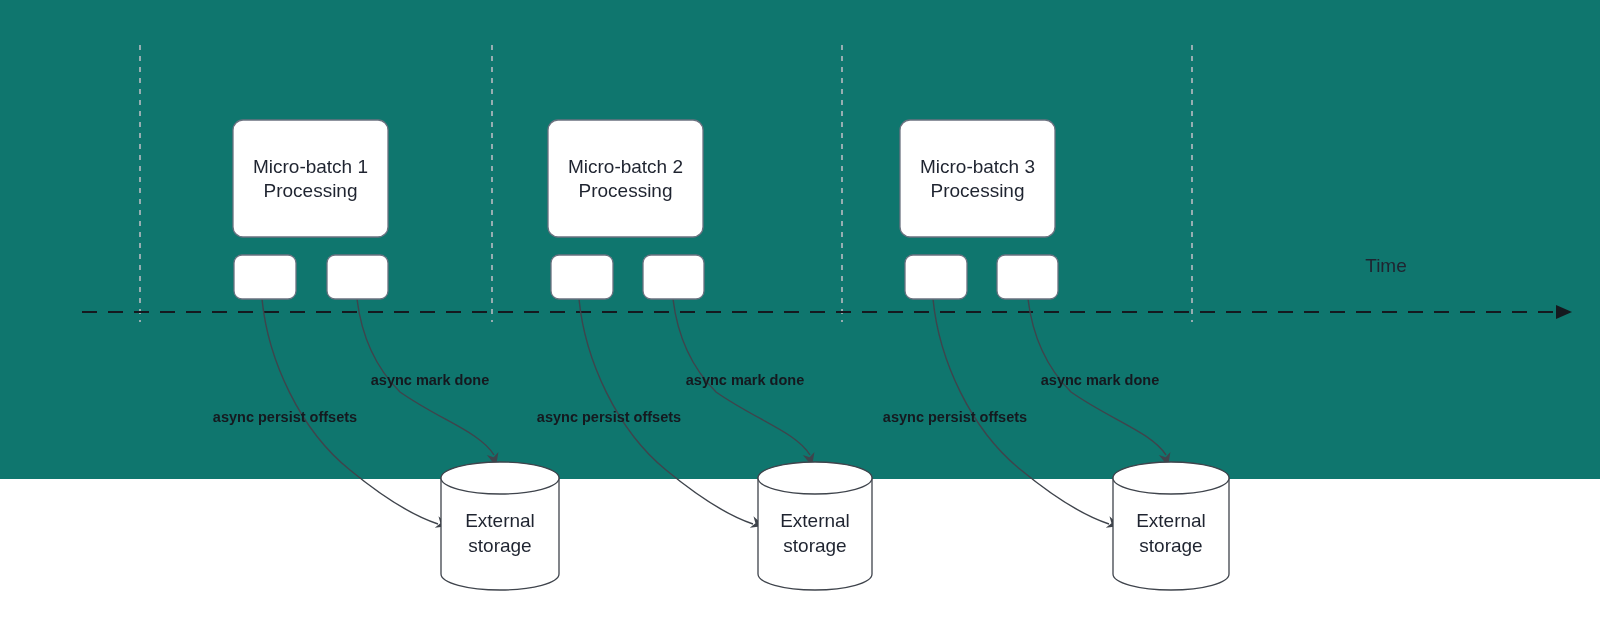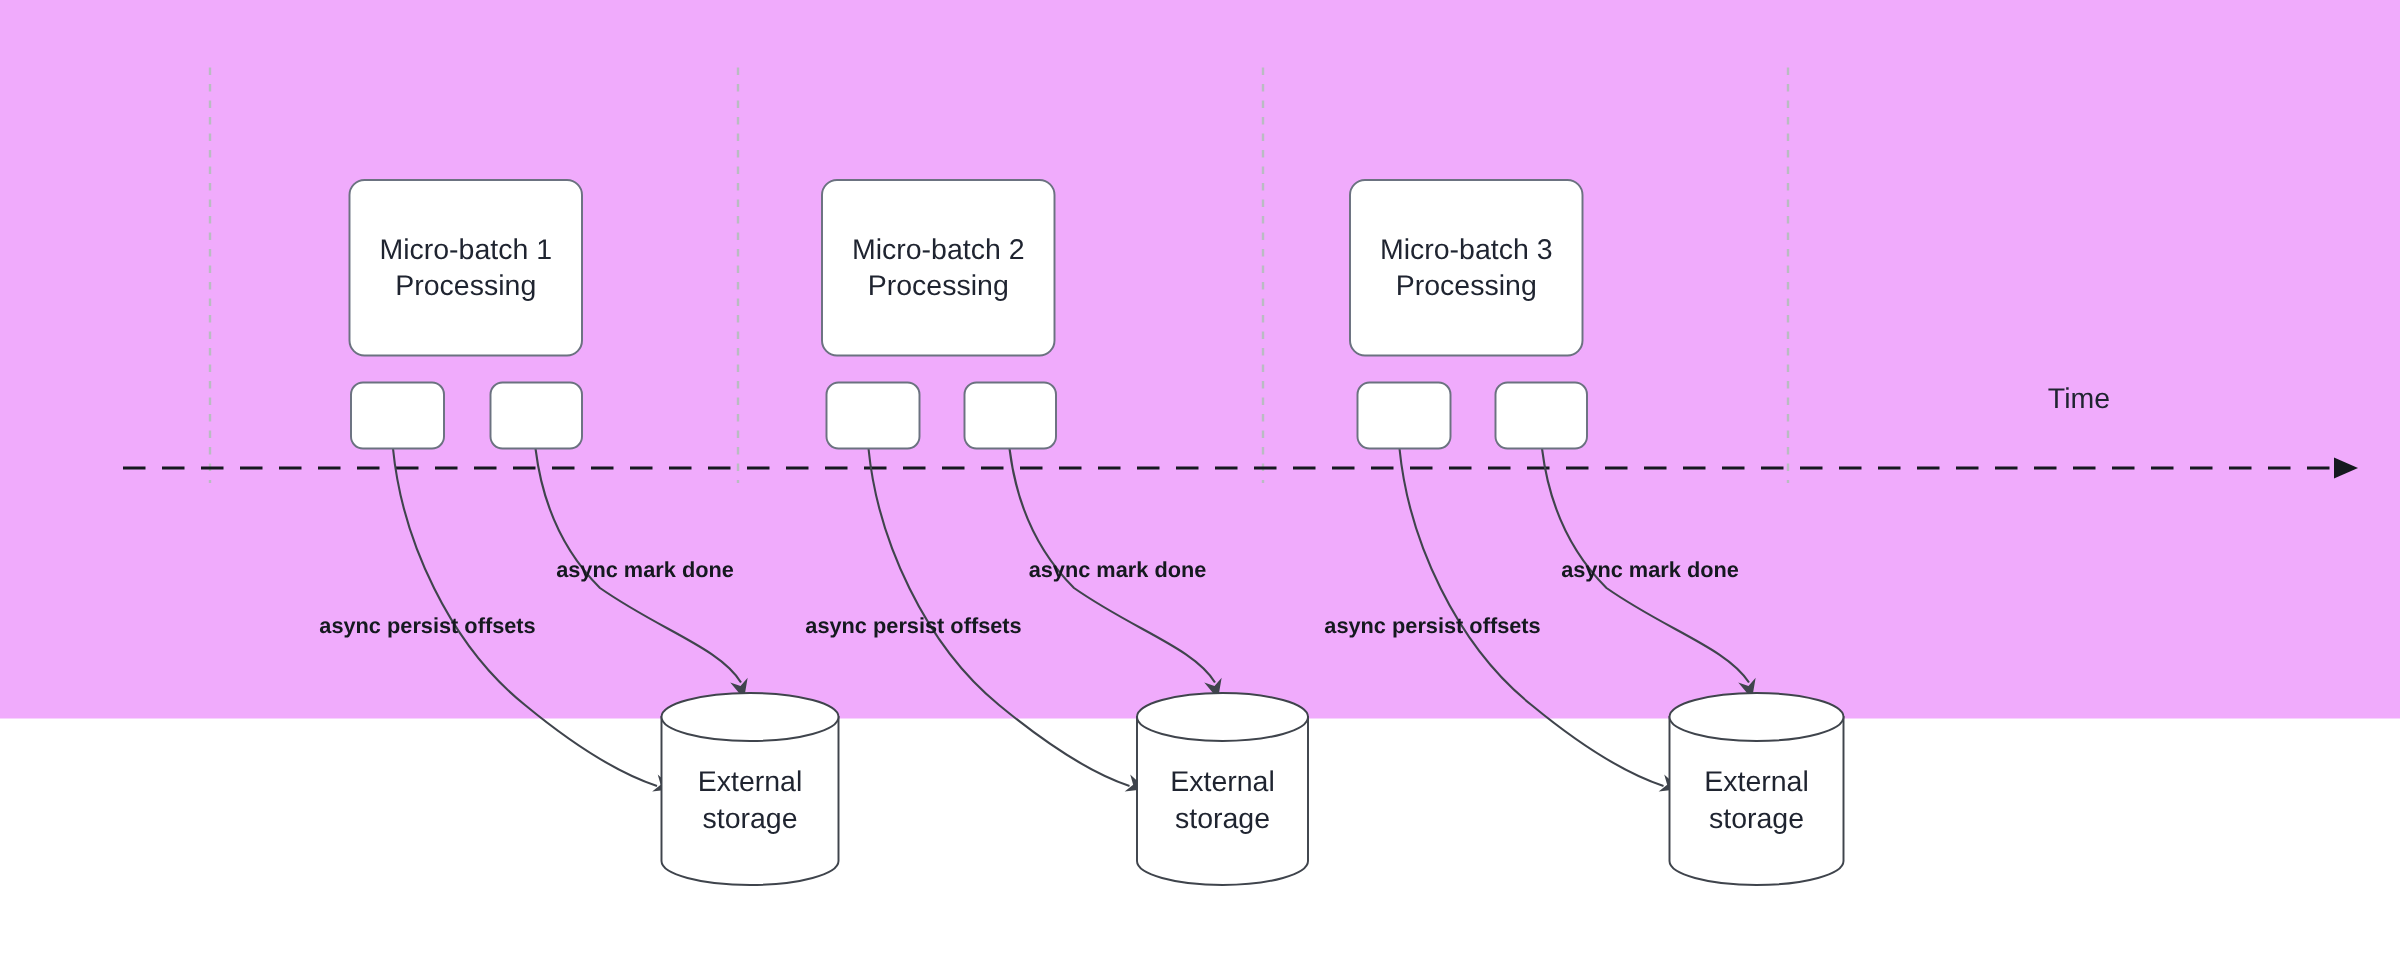--- a/index.html
+++ b/index.html
@@ -10,21 +10,21 @@
   body {
     width: 1600px;
     height: 642px;
     font-family: "Liberation Sans", sans-serif;
     overflow: hidden;
   }
   #canvas {
     position: relative;
     width: 1600px;
     height: 479px;
-    background: #f0abfc;
+    background: #0f766e;
   }
   svg.layer {
     position: absolute;
     left: 0;
     top: 0;
     width: 1600px;
     height: 642px;
     overflow: visible;
   }
   .node-text {

